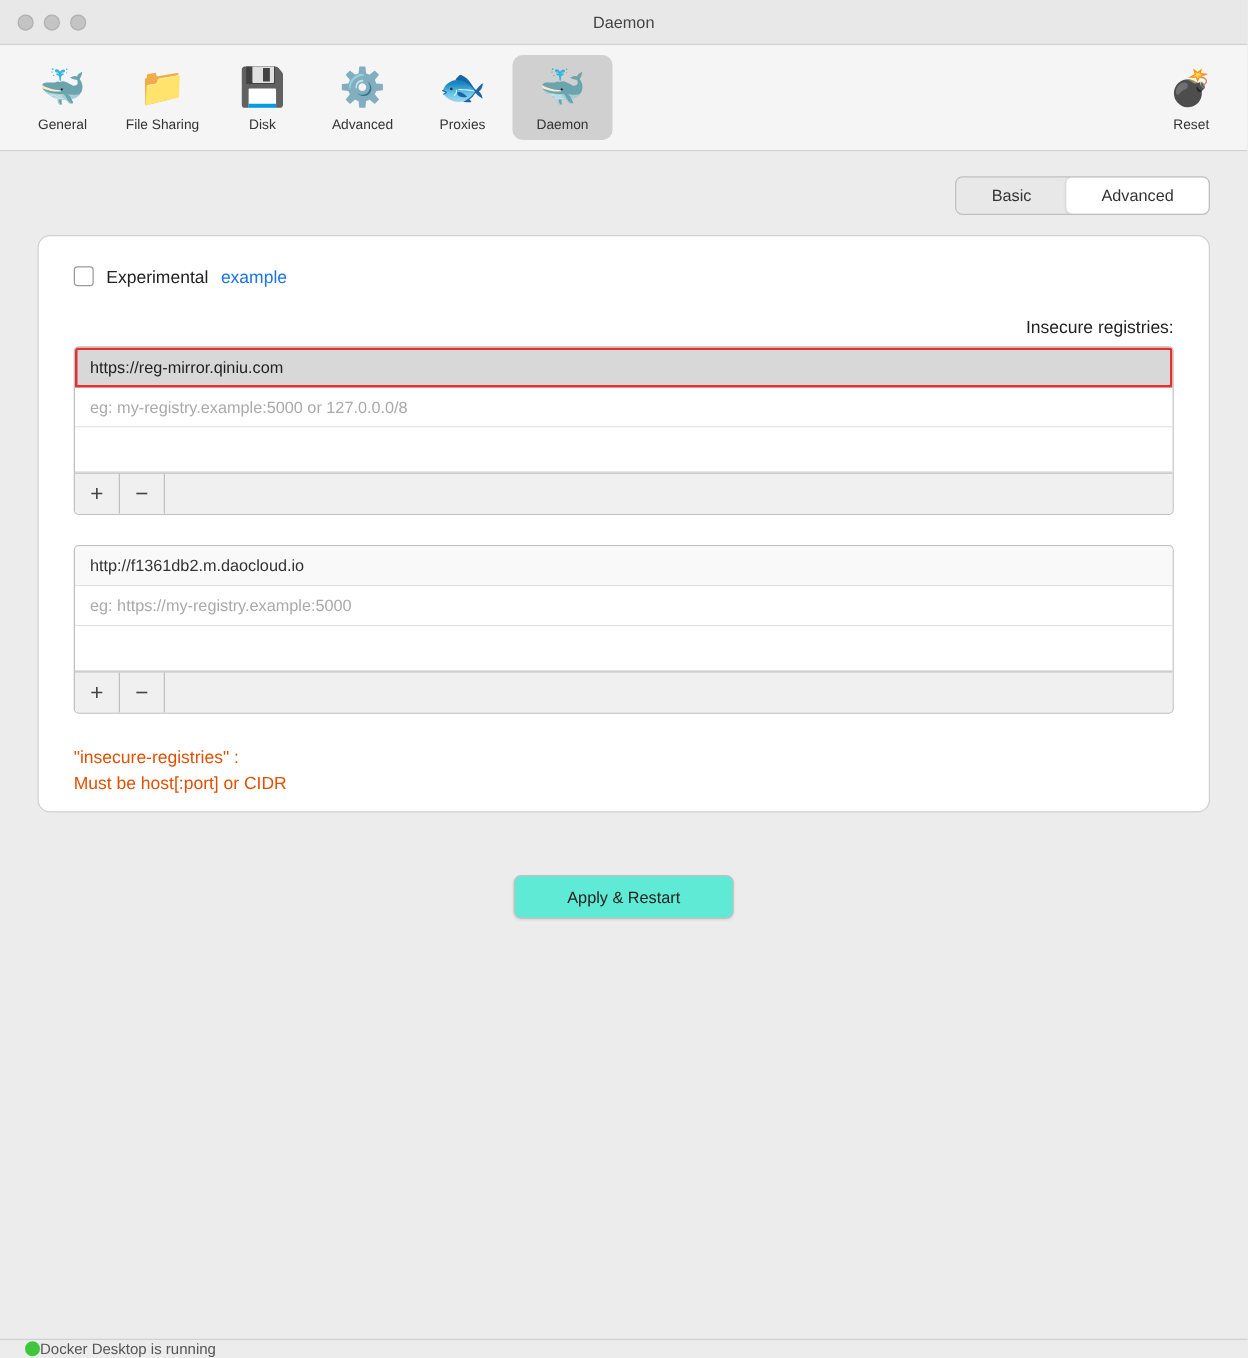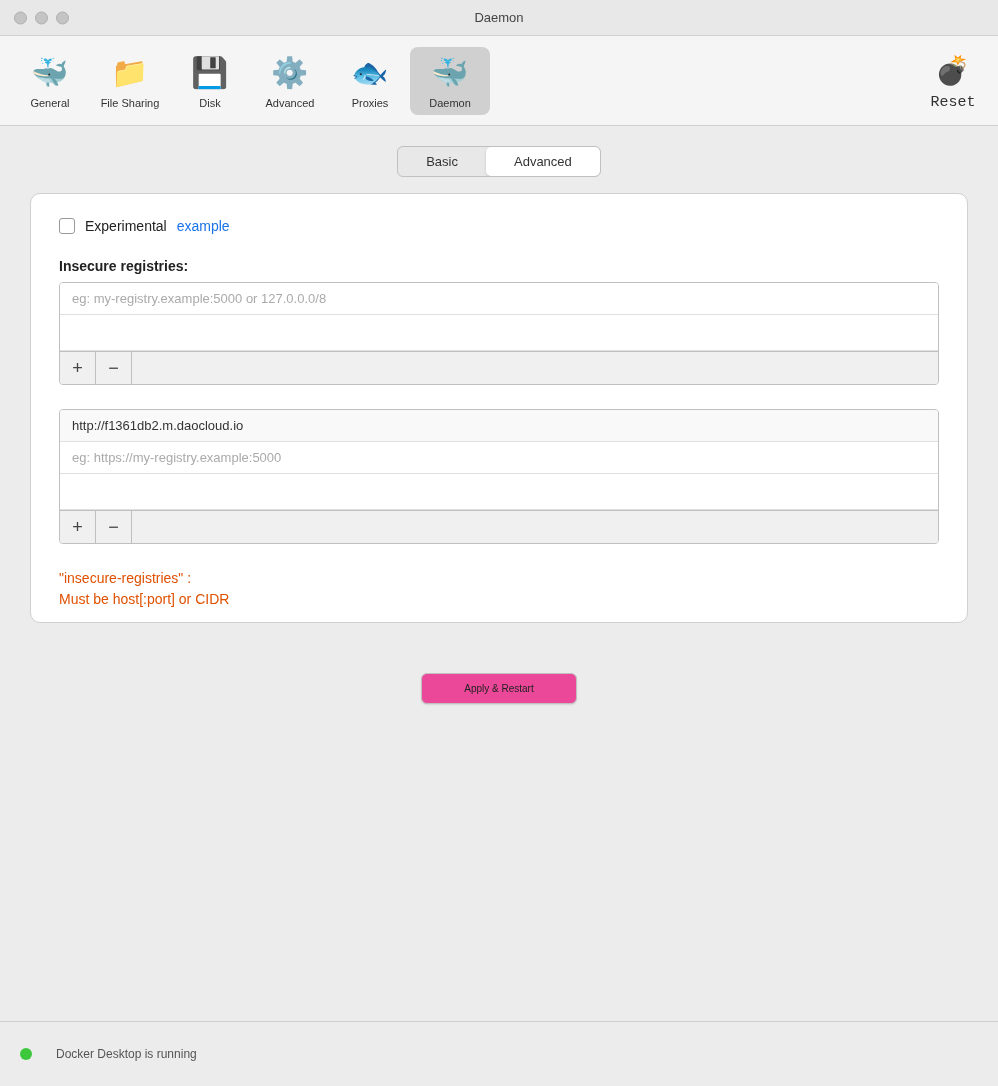--- a/index.html
+++ b/index.html
@@ -84,32 +84,32 @@
       display: flex;
       flex-direction: column;
       align-items: center;
       justify-content: center;
       min-width: 70px;
       padding: 6px 10px;
       cursor: pointer;
       gap: 4px;
     }
     .toolbar-right .toolbar-icon { font-size: 28px; }
-    .toolbar-right .toolbar-label { font-size: 15px; color: #333; font-family: Liberation Mono, monospace; }
+    .toolbar-right .toolbar-label { font-size: 11px; color: #333; }
 
     
     .main-content {
       padding: 20px 30px;
       background: #ececec;
     }
 
     
     .tabs-container {
       display: flex;
-      justify-content: center;
+      justify-content: flex-end;
       margin-bottom: 16px;
     }
     .tabs {
       display: flex;
       border: 1px solid #c0c0c0;
       border-radius: 6px;
       overflow: hidden;
       background: #e8e8e8;
     }
     .tab {
@@ -160,21 +160,22 @@
       font-size: 14px;
       color: #1a73e8;
       text-decoration: none;
     }
 
     
     .section-label {
       font-size: 14px;
       color: #222;
       margin-bottom: 8px;
-      font-weight: 700;
+      font-weight: 400;
+      text-align: right;
     }
 
     
     .registry-table {
       border: 1px solid #c0c0c0;
       border-radius: 4px;
       overflow: hidden;
       margin-bottom: 24px;
     }
     .registry-row {
@@ -230,37 +231,37 @@
     
     .bottom-bar {
       display: flex;
       justify-content: center;
       align-items: center;
       padding: 20px;
       margin-top: 10px;
     }
     .apply-btn {
       padding: 9px 42px;
-      font-size: 10px;
+      font-size: 13px;
       color: #222;
-      background: #ec4899;
+      background: #5eead4;
       border: 1px solid #c0c0c0;
       border-radius: 6px;
       cursor: pointer;
       box-shadow: 0 1px 2px rgba(0,0,0,0.1);
     }
 
     
     .status-bar {
       display: flex;
       align-items: center;
-      padding: 25px 20px;
+      padding: 0 20px;
       border-top: 1px solid #d0d0d0;
       background: #ececec;
-      gap: 24px;
+      gap: 0;
       position: absolute;
       bottom: 0;
       left: 0;
       right: 0;
     }
     .status-dot {
       width: 12px;
       height: 12px;
       border-radius: 50%;
       background: #3cc73c;
@@ -327,20 +328,21 @@
   <div class="settings-panel">
 
     <div class="experimental-row">
       <div class="checkbox"></div>
       <span class="experimental-label">Experimental</span>
       <a class="features-link" href="#">example</a>
     </div>
 
     <div class="section-label">Insecure registries:</div>
     <div class="registry-table">
+      <div class="registry-row selected">https://reg-mirror.qiniu.com</div>
       <div class="registry-row placeholder">eg: my-registry.example:5000 or 127.0.0.0/8</div>
       <div class="registry-row empty"></div>
       <div class="registry-controls">
         <button class="registry-btn">+</button>
         <button class="registry-btn">−</button>
       </div>
     </div>
 
     <div class="registry-table">
       <div class="registry-row">http://f1361db2.m.daocloud.io</div>

